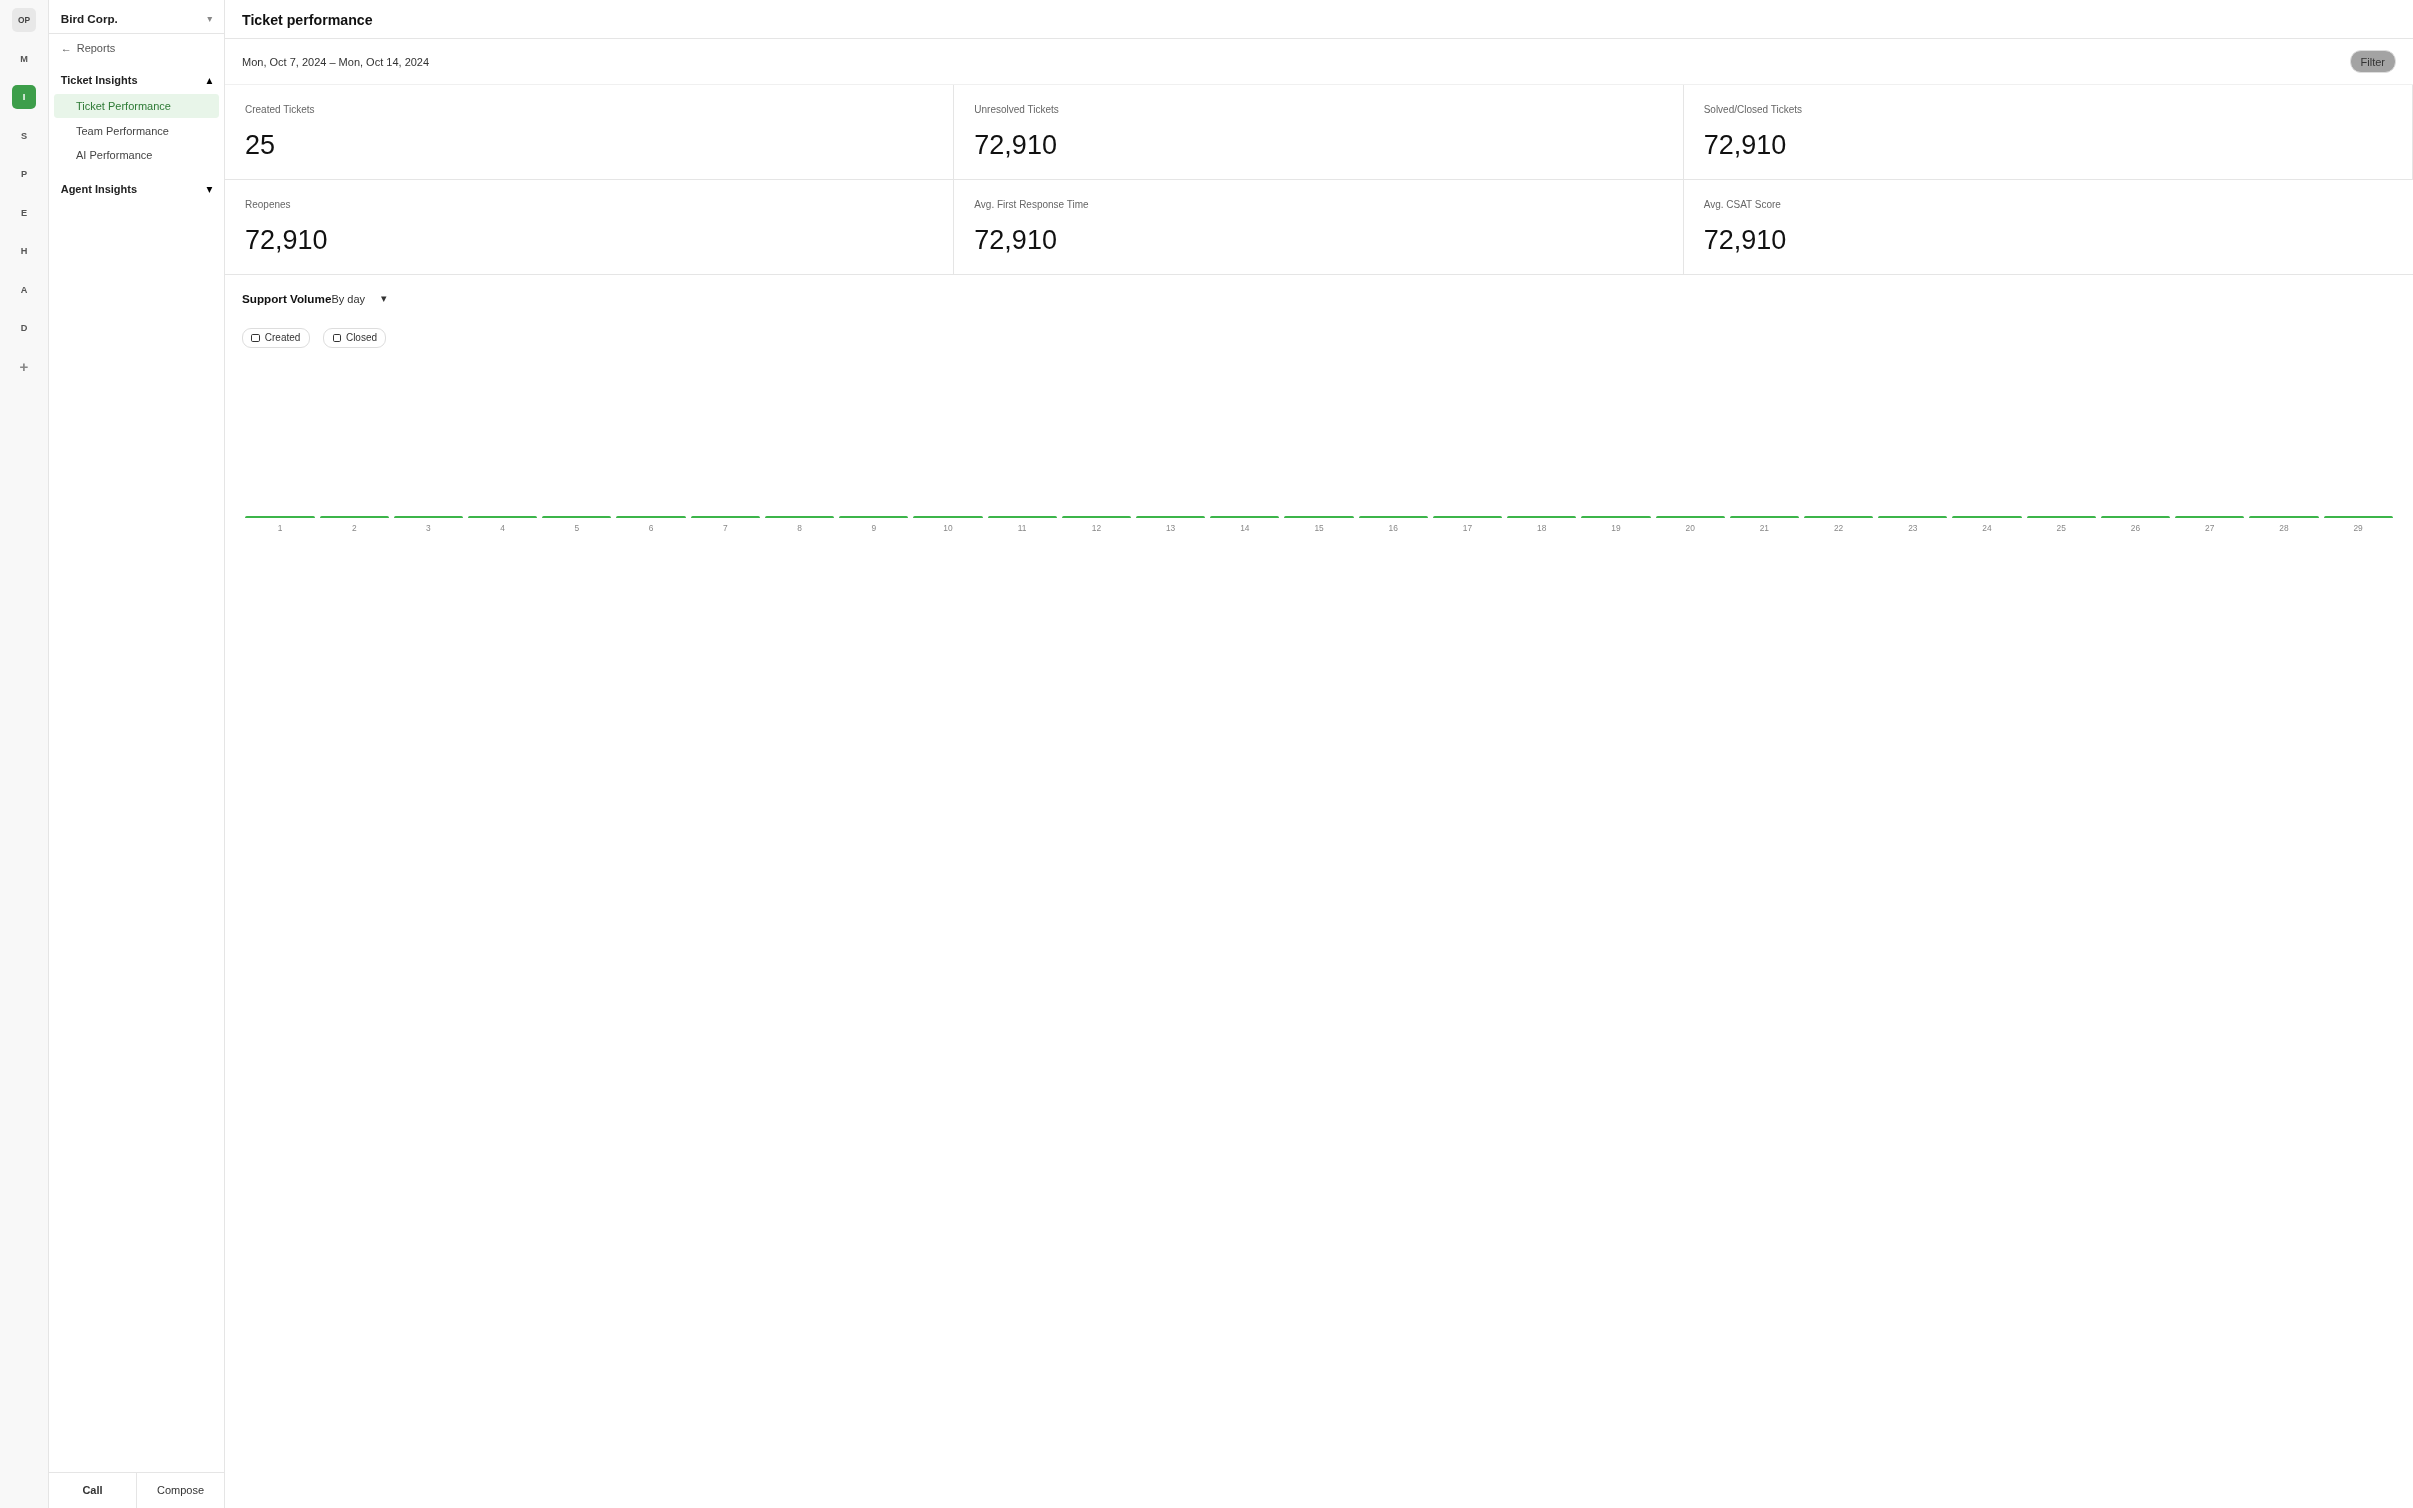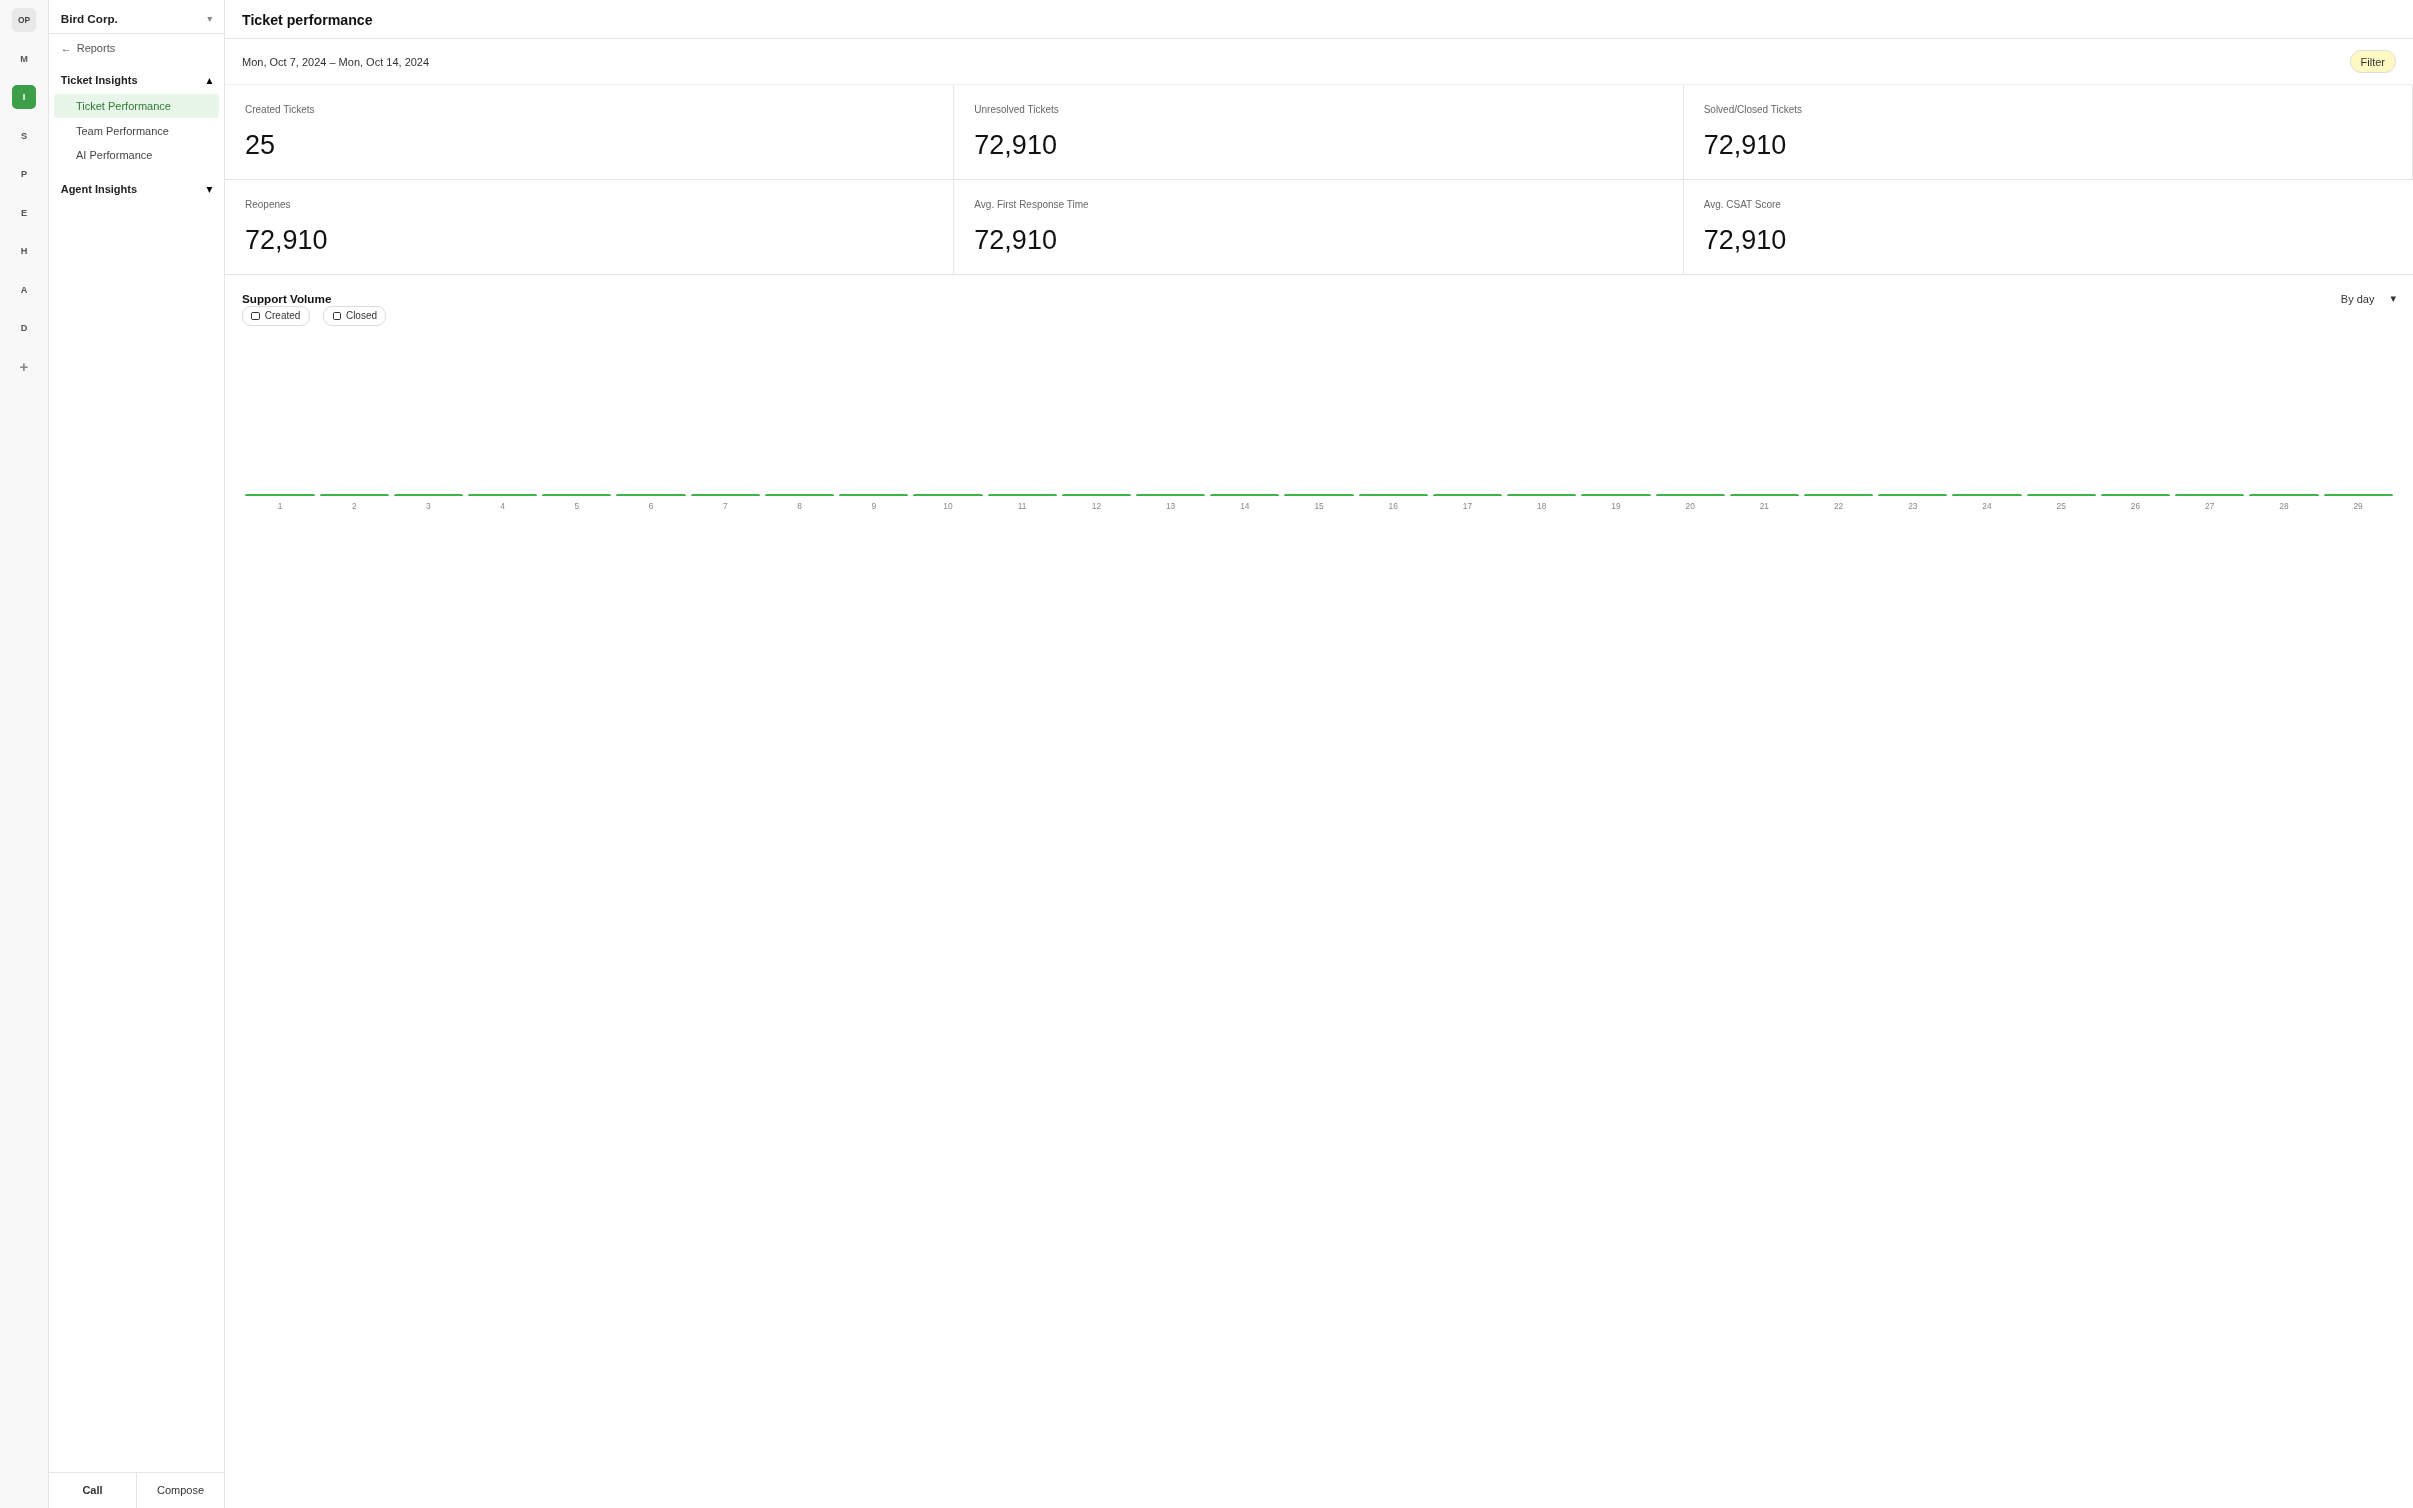--- a/index.html
+++ b/index.html
@@ -179,21 +179,21 @@
       font-size: 11px;
       color: #333;
     }
     .filter-btn {
       font-size: 11px;
       color: #333;
       cursor: pointer;
       padding: 4.2px 10px;
       border: 0.8px solid #ddd;
       border-radius: 11px;
-      background: #fef9c3;
+      background: #a3a3a3;
     }
 
     
     .metrics-grid {
       display: grid;
       grid-template-columns: 1fr 1fr 1fr;
       border-bottom: 0.8px solid #e5e5e5;
     }
     .metric-cell {
       padding: 18.4px 20px;
@@ -215,22 +215,22 @@
       color: #111;
     }
 
     
     .chart-section {
       padding: 17px 17px 8.4px;
     }
     .chart-header {
       display: flex;
       align-items: center;
-      justify-content: space-between;
-      margin-bottom: 1px;
+      justify-content: flex-start;
+      margin-bottom: 23px;
     }
     .chart-title {
       font-size: 11.7px;
       font-weight: 600;
       color: #111;
     }
     .chart-filter-dropdown {
       display: flex;
       align-items: center;
       gap: 16px;

